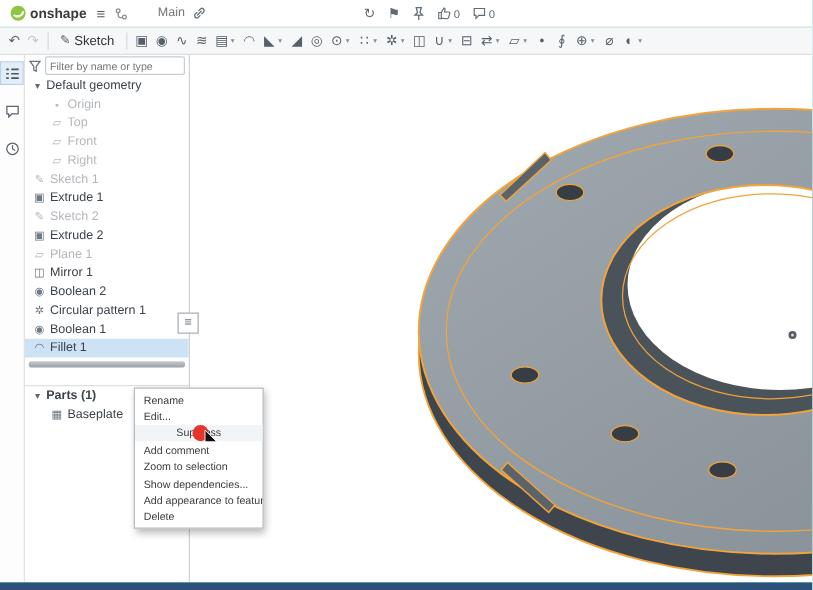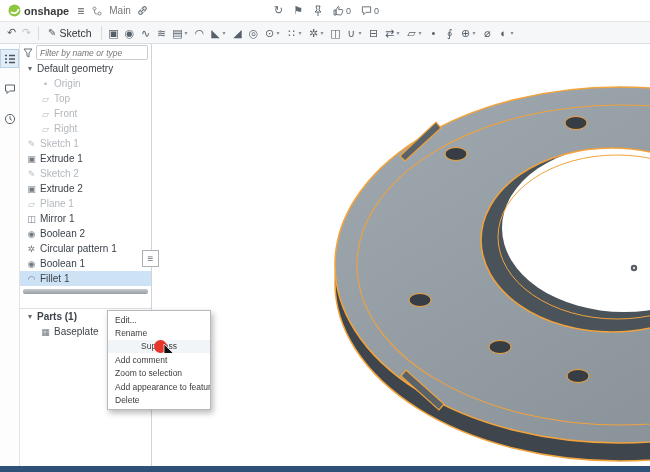--- a/index.html
+++ b/index.html
@@ -6,21 +6,21 @@
   #app{position:relative;width:650px;height:472px;background:#14b8a6;overflow:hidden;
        font-family:"Liberation Sans","DejaVu Sans",sans-serif;-webkit-font-smoothing:antialiased;}
 
   
   .topbar{position:absolute;top:0;left:0;right:0;height:22px;background:#fff;border-bottom:1px solid #e6e6e6;
           display:flex;align-items:center;gap:6px;padding:0 8px;box-sizing:border-box;}
   .logo{display:flex;align-items:center;gap:3px;}
   .logo-text{font-size:11px;font-weight:bold;color:#3a3a3a;}
   .hamburger{font-size:12px;color:#555;margin:0 2px;}
   .doc-title{font-size:12px;font-weight:bold;color:#1f1f1f;margin-left:2px;}
-  .ws-label{font-size:10px;color:#767676;margin-left:1px;text-align:right;}
+  .ws-label{font-size:10px;color:#767676;margin-left:18px;text-align:right;}
   .tb-right{display:flex;align-items:center;gap:10px;margin-left:120px;}
   .tb-iconbtn{font-size:11px;color:#5f6a72;display:flex;align-items:center;gap:2px;}
   .count{font-size:9px;color:#5f6a72;}
 
   
   .toolbar{position:absolute;top:22px;left:0;right:0;height:22px;background:#f6f7f8;border-bottom:1px solid #dcdfe1;
            display:flex;align-items:center;padding:0 5px;gap:2px;box-sizing:border-box;}
   .hist{font-size:11px;color:#5a646d;width:13px;text-align:center;}
   .hist.disabled{color:#c3c7cb;}
   .sep{width:1px;height:14px;background:#d9dcde;margin:0 3px;flex:none;}
@@ -35,21 +35,21 @@
              display:flex;flex-direction:column;align-items:center;padding-top:6px;gap:13px;box-sizing:border-box;}
   .strip-btn{width:17px;height:17px;display:flex;align-items:center;justify-content:center;color:#5a646d;}
   .strip-btn.active{background:#e3edf7;outline:1px solid #b9d2ea;}
 
   
   .panel{position:absolute;top:44px;left:20px;width:132px;bottom:6px;background:#fff;border-right:1px solid #cfd4d8;
          box-sizing:border-box;overflow:hidden;}
   .panel-h{display:flex;align-items:center;height:18px;padding:0 4px;gap:4px;}
   .panel-title{flex:1;font-size:10px;font-weight:bold;color:#37404a;}
   .filter-row{display:flex;align-items:center;gap:3px;padding:0 3px;height:17px;}
-  .filter-input{flex:1;height:13px;font-size:8.5px;font-style:italic;border:1px solid #c9cdd1;border-radius:2px;
+  .filter-input{flex:1;height:13px;font-size:8.5px;border:1px solid #c9cdd1;border-radius:2px;
                 padding:0 3px;color:#555;min-width:0;outline:none;background:#fff;}
   .row{display:flex;align-items:center;height:15px;gap:3px;padding-left:6px;white-space:nowrap;overflow:hidden;}
   .chev{font-size:8px;color:#666;width:8px;text-align:center;flex:none;}
   .ficon{width:11px;text-align:center;font-size:9px;color:#707a83;flex:none;}
   .flabel{font-size:10px;color:#3c434b;}
   .dim .ficon,.dim .flabel{color:#b3b8bd;}
   .sel{background:#cde2f5;}
   .ind1{padding-left:20px;}
   .rollback{height:5px;background:linear-gradient(#c6cace,#999fa4);border-radius:2px;margin:3px 3px 0 3px;}
   .parts-divider{border-top:1px solid #e0e0e0;margin-top:14px;}
@@ -347,29 +347,30 @@
       </g>
 
       <g>
         <circle cx="482" cy="224" r="3.2" fill="#565c63"></circle>
         <circle cx="482" cy="224" r="1.2" fill="#d8d8d8"></circle>
       </g>
     </svg>
   </div>
 
   <div class="ctx-menu">
+    <div class="mrow">Rename</div>
     <div class="mrow">Edit...</div>
-    <div class="mrow">Rename</div>
     <div class="mrow target">
       <span>Suppress</span>
       <span class="annot"></span>
       <svg class="cursor-svg" width="12" height="17" viewBox="0 0 12 17">
         <polygon points="1,0 1,13 4,10.5 6.2,16 8.6,15 6.3,9.7 10.5,9.5" fill="#111" stroke="#fff" stroke-width="0.7"></polygon>
       </svg>
     </div>
     <div class="mrow">Add comment</div>
     <div class="mrow">Zoom to selection</div>
+    <div class="mrow">Show dependencies...</div>
     <div class="mrow">Add appearance to feature...</div>
     <div class="mrow">Delete</div>
   </div>
 
   <div class="footer"></div>
 </div>
 
 </body></html>

